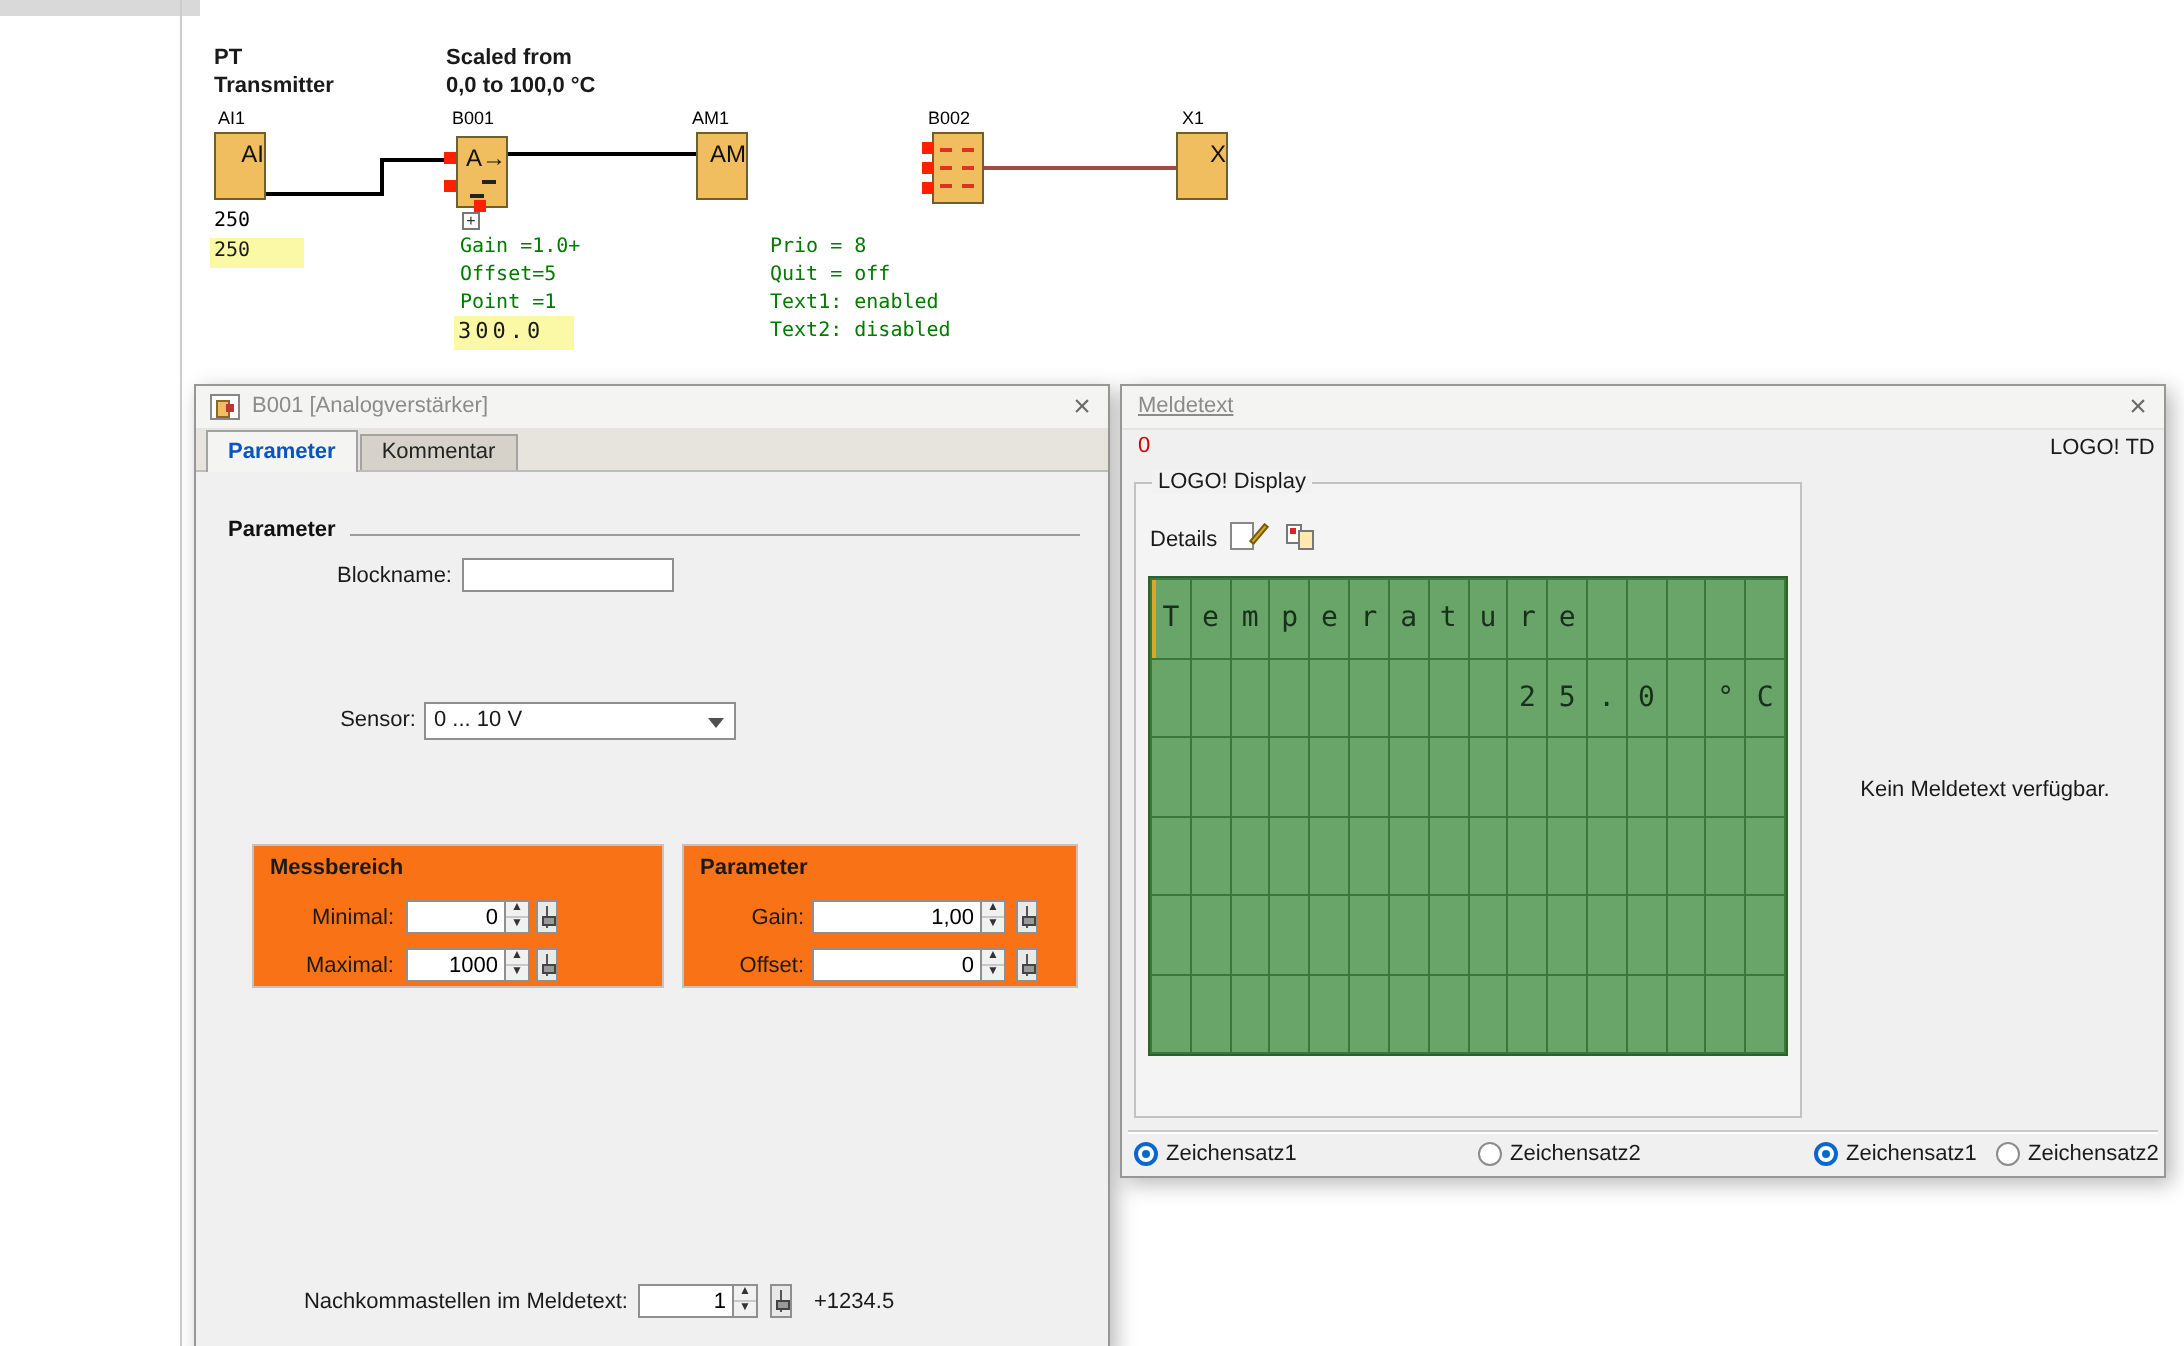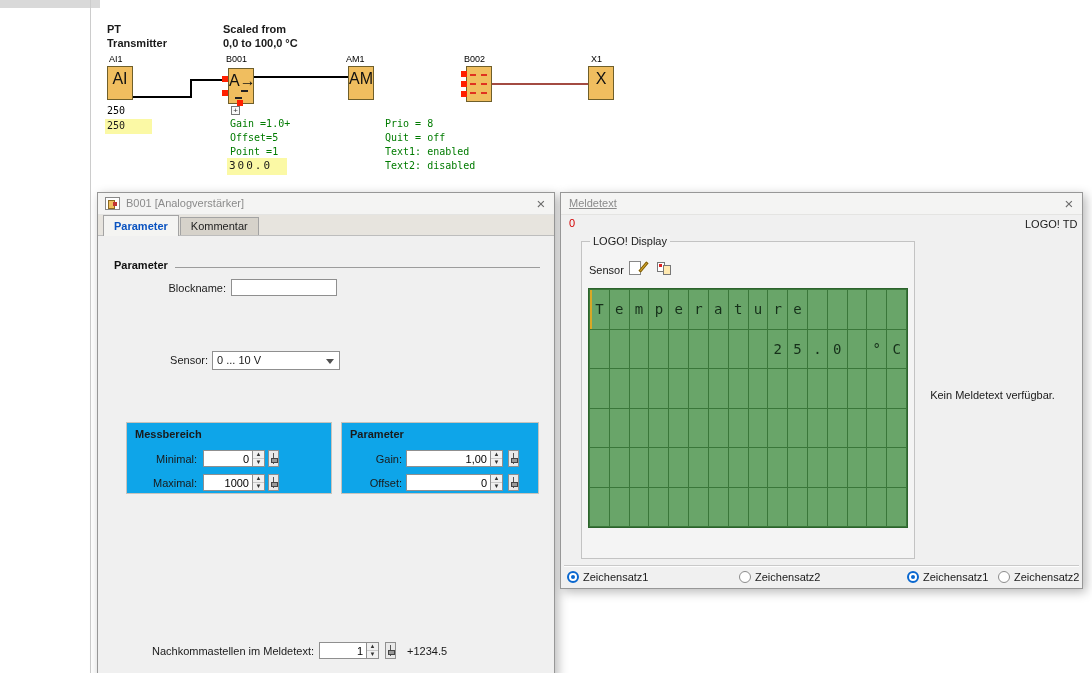--- a/index.html
+++ b/index.html
@@ -5,21 +5,21 @@
   *{box-sizing:border-box;margin:0;padding:0;}
   html,body{background:#fff;}
   #screen{position:relative;width:1092px;height:673px;background:#ffffff;overflow:hidden;
           font-family:"Liberation Sans",sans-serif;color:#1a1a1a;}
   
   .top-strip{position:absolute;left:0;top:0;width:100px;height:8px;background:#d9d9d9;}
   .v-line{position:absolute;left:90px;top:0;width:1px;height:673px;background:#cccccc;}
   
   .hdr{position:absolute;font-size:11px;font-weight:bold;line-height:14px;}
   .blk{position:absolute;width:26px;height:34px;background:#f0be5f;border:1px solid #6f5f2a;}
-  .btxt{position:absolute;left:0;right:0;top:3px;text-align:center;font-size:16px;color:#111;}
+  .btxt{position:absolute;left:0;right:0;top:3px;text-align:right;font-size:12px;color:#111;}
   .bref{position:absolute;font-size:9px;color:#000;}
   .conn{position:absolute;width:6px;height:6px;background:#ff2000;}
   .wire{position:absolute;background:#000;}
   .wire.red{background:#a34b42;}
   .step-glyph{position:absolute;left:6px;top:21px;width:13px;height:9px;}
   .step-glyph::before{content:"";position:absolute;left:0;bottom:0;width:7px;height:2px;background:#222;}
   .step-glyph::after{content:"";position:absolute;left:6px;top:0;width:7px;height:2px;background:#222;}
   .dash{position:absolute;left:3px;width:17px;border-top:2px dashed #e03220;}
   .plusbox{position:absolute;width:9px;height:9px;border:1px solid #777;background:#fafafa;
            font-size:8px;line-height:7px;text-align:center;color:#333;}
@@ -55,21 +55,21 @@
   .sec::after{content:"";flex:1;margin-left:7px;border-bottom:1px solid #9c9c9c;position:relative;top:2px;}
   .lbl{position:absolute;font-size:11px;color:#1a1a1a;white-space:nowrap;}
   .lbl.r{text-align:right;}
   .tinput{position:absolute;background:#fff;border:1px solid #8f8f8f;font-size:11px;
           padding:0 3px;font-family:inherit;outline:none;}
   .select{position:absolute;background:#fff;border:1px solid #8f8f8f;font-size:11px;}
   .select .val{position:absolute;left:4px;top:2px;}
   .select .chev{position:absolute;right:5px;top:7px;width:0;height:0;
                 border-left:4px solid transparent;border-right:4px solid transparent;
                 border-top:5px solid #505050;}
-  .grp{position:absolute;background:#0ea5e9;border:1px solid #c7c3bc;}
+  .grp{position:absolute;background:#f97316;border:1px solid #c7c3bc;}
   .grp-title{position:absolute;left:8px;top:5px;font-weight:bold;font-size:11px;}
   .spinner{position:absolute;display:flex;height:17px;}
   .spin-input{flex:1;min-width:0;border:1px solid #8f8f8f;border-right:none;font-size:11px;
               text-align:right;padding:0 3px;background:#fff;font-family:inherit;outline:none;}
   .spin-btns{width:13px;display:flex;flex-direction:column;border:1px solid #8f8f8f;background:#ececec;}
   .spin-btn{flex:1;font-size:6px;line-height:7px;text-align:center;color:#333;background:#f1f1f1;
             border-bottom:1px solid #c8c8c8;}
   .spin-btn:last-child{border-bottom:none;}
   .ref-btn{position:absolute;width:11px;height:17px;border:1px solid #8f8f8f;background:#e9e9e9;}
   .ref-btn::before{content:"";position:absolute;left:4px;top:2px;bottom:2px;width:1px;background:#555;}
@@ -197,21 +197,21 @@
       </div>
     </div>
 
     <div class="sec" style="top:66px">
       <span>Parameter</span>
     </div>
     <div class="lbl r" style="left:28px;top:89px;width:100px">Blockname:</div>
     <input class="tinput" style="left: 133px; top: 86px; width: 106px; height: 17px;" value="">
 
     <div class="lbl r" style="left:30px;top:161px;width:80px">Sensor:</div>
-    <div class="select" style="left:114px;top:158px;width:128px;height:19px">
+    <div class="select" style="left:114px;top:158px;width:156px;height:19px">
       <span class="val">0 ... 10 V</span>
       <span class="chev"></span>
     </div>
 
 
     <div class="grp" style="left:28px;top:229px;width:206px;height:72px">
       <div class="grp-title">Messbereich</div>
       <div class="lbl r" style="left:6px;top:30px;width:64px">Minimal:</div>
       <div class="spinner" style="left:76px;top:27px;width:62px">
         <input class="spin-input" value="0" style="">
@@ -267,23 +267,23 @@
   </div>
 
   <div class="dlg" style="left:560px;top:192px;width:523px;height:397px">
     <div class="tbar">
       <span class="ttl flush">Meldetext</span>
       <div class="close">×</div>
     </div>
     <div class="badge" style="left:8px;top:24px">0</div>
     <div class="lbl" style="left:464px;top:25px">LOGO! TD</div>
 
-    <div class="gbox" style="left:20px;top:48px;width:334px;height:318px">
+    <div class="gbox" style="left:6px;top:48px;width:334px;height:318px">
       <div class="gbox-label">LOGO! Display</div>
-      <div class="lbl" style="left:7px;top:22px">Sensor</div>
+      <div class="lbl" style="left:7px;top:22px">Details</div>
       <div class="icon-edit" style="left:46px;top:18px">
         <div class="sheet"></div>
         <div class="pen"></div>
       </div>
       <div class="icon-charset" style="left:74px;top:18px">
         <div class="t1"></div>
         <div class="t2"></div>
         <div class="dot"></div>
       </div>
       <div class="lcd">

